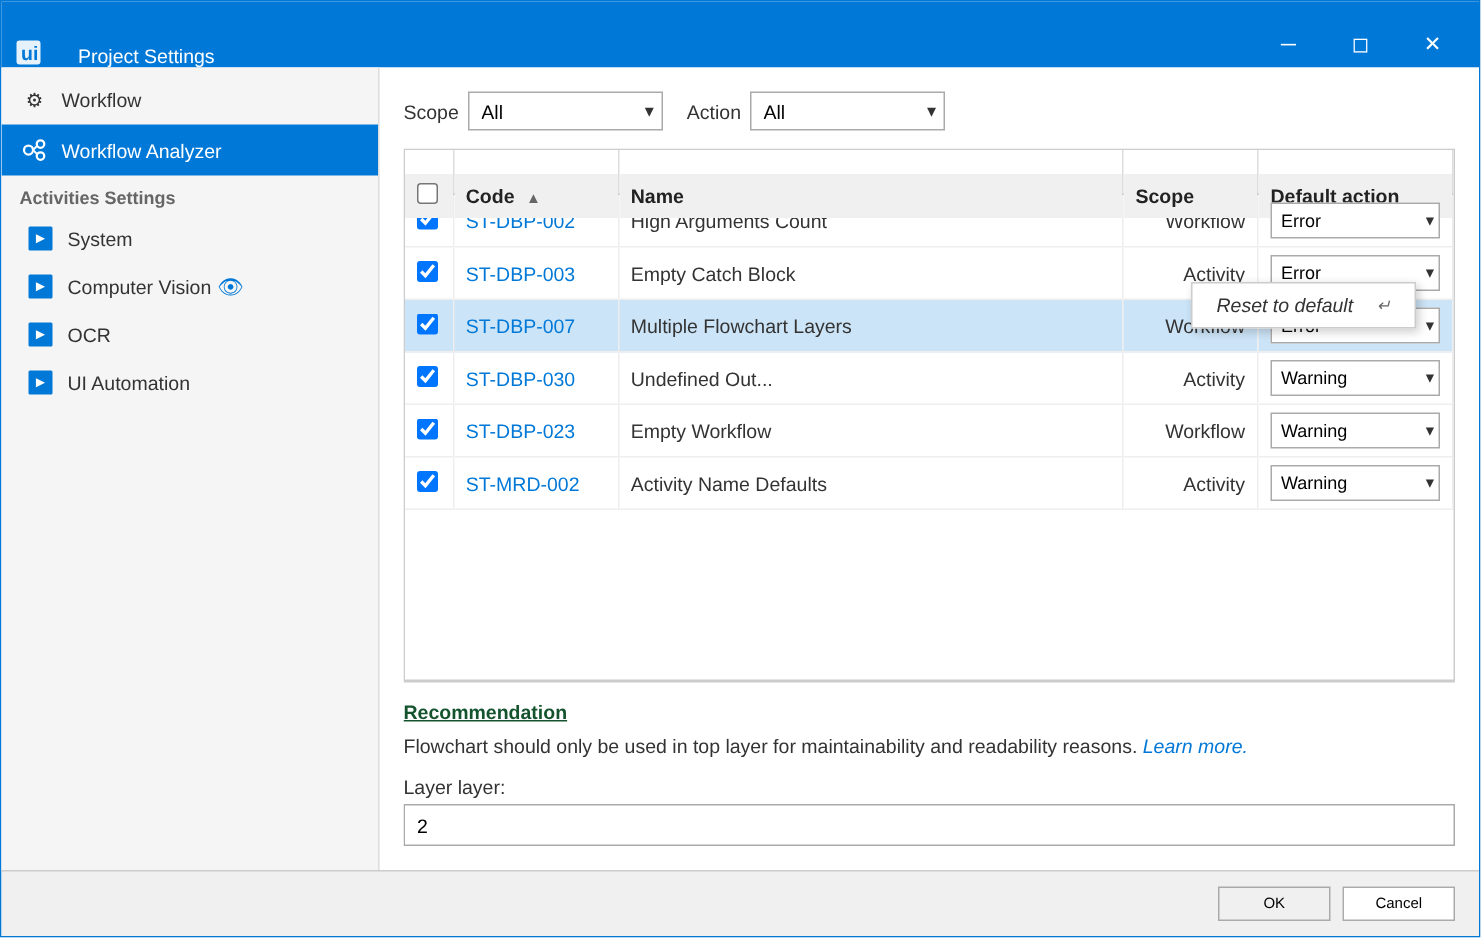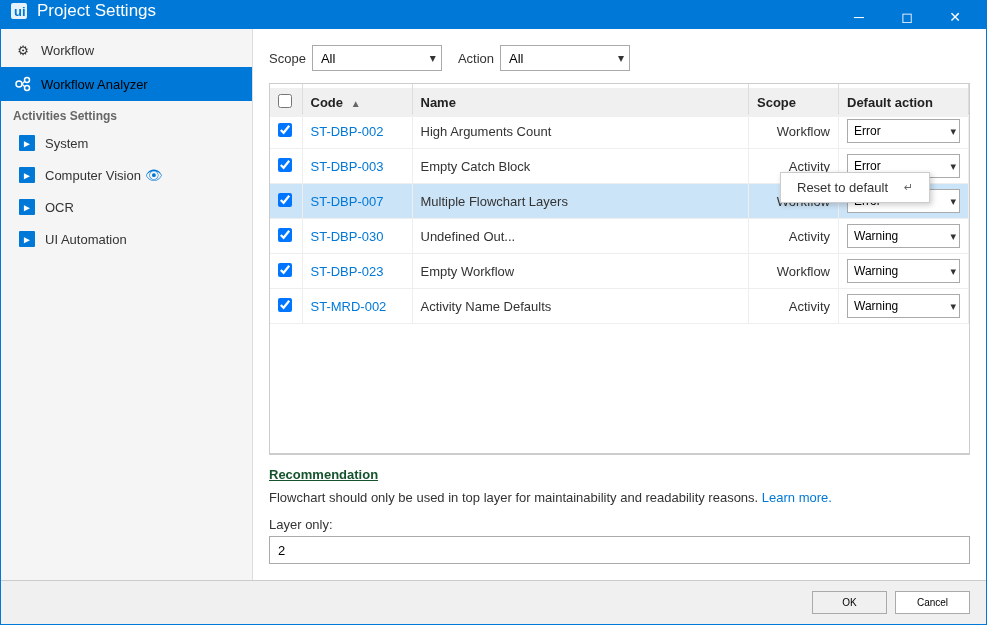--- a/index.html
+++ b/index.html
@@ -5,27 +5,27 @@
     * { box-sizing: border-box; margin: 0; padding: 0; font-family: 'Segoe UI', Arial, sans-serif; font-size: 13px; }
 
     body { width: 987px; height: 625px; overflow: hidden; background: #f0f0f0; }
 
     .window { width: 987px; height: 625px; display: flex; flex-direction: column; border: 1px solid #0078d7; }
 
     .title-bar {
       background: #0078d7;
       color: white;
       display: flex;
-      align-items: flex-start;
-      height: 28px;
+      align-items: flex-end;
+      height: 44px;
       padding: 0 8px;
       flex-shrink: 0;
     }
     .title-bar-icon { width: 20px; height: 20px; margin-right: 8px; flex-shrink: 0; }
-    .title-bar-title { flex: 1; font-size: 17px; font-weight: normal; }
+    .title-bar-title { flex: 1; font-size: 13px; font-weight: normal; margin-left: 15px; }
     .title-bar-controls { display: flex; gap: 2px; }
     .title-bar-btn {
       width: 46px; height: 32px; background: transparent; border: none;
       color: white; cursor: pointer; display: flex; align-items: center; justify-content: center;
       font-size: 14px;
     }
 
     .content-area { display: flex; flex: 1; overflow: hidden; background: #fff; }
 
     
@@ -33,21 +33,21 @@
       width: 252px;
       background: #f5f5f5;
       border-right: 1px solid #ddd;
       flex-shrink: 0;
       padding-top: 4px;
     }
     .sidebar-item {
       display: flex; align-items: center; height: 34px; padding: 0 12px;
       cursor: pointer; color: #333;
     }
-    .sidebar-item.active { background: #0078d7; color: #000000; }
+    .sidebar-item.active { background: #0078d7; color: #ffffff; }
     .sidebar-item .icon { width: 20px; height: 20px; margin-right: 8px; flex-shrink: 0; display: flex; align-items: center; justify-content: center; }
     .sidebar-section-label {
       font-size: 12px; color: #666; padding: 8px 12px 4px; font-weight: 600;
     }
     .sidebar-sub-item {
       display: flex; align-items: center; height: 32px; padding: 0 12px 0 16px;
       cursor: pointer; color: #333;
     }
     .sidebar-sub-item .icon { width: 20px; height: 20px; margin-right: 8px; flex-shrink: 0; display: flex; align-items: center; justify-content: center; }
 
@@ -74,21 +74,21 @@
     }
 
     
     .rules-table-container { flex: 1; overflow: hidden; position: relative; border: 1px solid #ccc; }
     .rules-table {
       width: 100%; border-collapse: collapse; table-layout: fixed;
     }
     .rules-table thead th {
       background: #f0f0f0; border-bottom: 1px solid #ccc; border-right: 1px solid #ddd;
       padding: 6px 8px; text-align: left; font-weight: 600; color: #222;
-      position: sticky; top: 4px;
+      position: sticky; top: 16px;
     }
     .rules-table tbody tr { border-bottom: 1px solid #eee; }
     .rules-table tbody tr.selected { background: #cce4f7; border-radius: 16px; }
     .rules-table tbody td { padding: 5px 8px; color: #333; border-right: 1px solid #eee; }
     .code-link { color: #0078d7; text-decoration: none; cursor: pointer; }
     .col-check { width: 32px; }
     .col-code { width: 110px; }
     .col-name { width: auto; }
     .col-scope { width: 90px; text-align: right; }
     .col-action { width: 130px; }
@@ -102,21 +102,21 @@
       width: 100%; border: 1px solid #aaa; background: white; padding: 2px 20px 2px 6px;
       appearance: none; -webkit-appearance: none; cursor: pointer; height: 24px; font-size: 12px;
     }
 
     
     .recommendation-section {
       border-top: 1px solid #ccc; margin-top: 0; padding: 12px 0 0 0;
     }
     .recommendation-title { font-weight: 600; margin-bottom: 6px; color: #14532d; text-decoration: underline; }
     .recommendation-text { color: #333; margin-bottom: 10px; line-height: 1.5; }
-    .learn-more { color: #0078d7; text-decoration: none; cursor: pointer; }
+    .learn-more { color: #0078d7; text-decoration: none; cursor: pointer; font-style: italic; }
     .layer-count-label { margin-bottom: 4px; color: #333; }
     .layer-count-input {
       width: 100%; border: 1px solid #aaa; padding: 4px 8px; font-size: 13px; height: 28px;
     }
 
     
     .bottom-bar {
       background: #f0f0f0; border-top: 1px solid #ccc;
       display: flex; justify-content: flex-end; align-items: center;
       padding: 8px 16px; gap: 8px; flex-shrink: 0; height: 44px;
@@ -305,36 +305,36 @@
                   <tr>
                     <td class="col-check"><input type="checkbox" checked="" style=""></td>
                     <td class="col-code"><a class="code-link" href="#">ST-MRD-002</a></td>
                     <td class="col-name">Activity Name Defaults</td>
                     <td class="col-scope">Activity</td>
                     <td class="col-action"><div class="action-select-wrapper"><select><option value="Error">Error</option><option value="Warning" selected="">Warning</option><option value="Info">Info</option></select></div></td>
                   </tr>
                 </tbody>
             </table>
 
-            <div class="context-menu" style="top: 88px; left: 510px;">
+            <div class="context-menu" style="top: 88px; left: 524px; font-style: italic;">
               <div class="context-menu-item">
                 <span>Reset to default</span>
                 <span class="context-menu-arrow">↵</span>
               </div>
             </div>
           </div>
         </div>
 
         <div class="recommendation-section">
           <div class="recommendation-title">Recommendation</div>
           <div class="recommendation-text">
             <span>Flowchart should only be used in top layer for maintainability and readability reasons.</span>
             <a class="learn-more" href="#">Learn more.</a>
           </div>
-          <div class="layer-count-label">Layer only:</div>
+          <div class="layer-count-label">Layer layer:</div>
           <input type="text" class="layer-count-input" value="2" style="">
         </div>
       </div>
     </div>
   </div>
 
   <div class="bottom-bar">
     <button class="btn primary">OK</button>
     <button class="btn">Cancel</button>
   </div>

